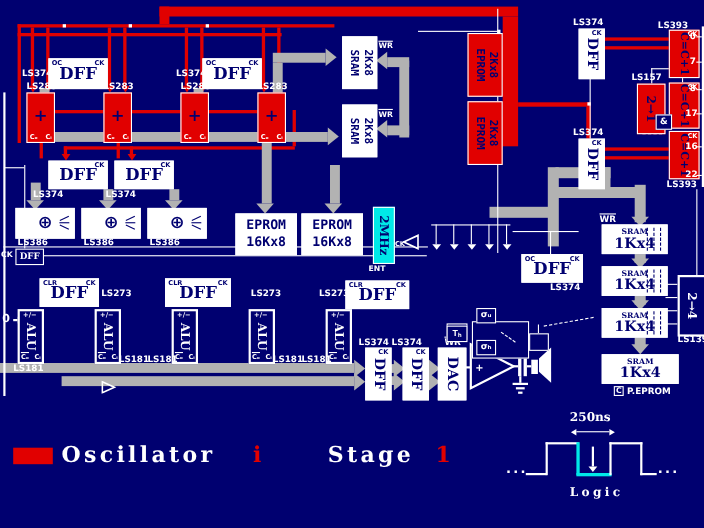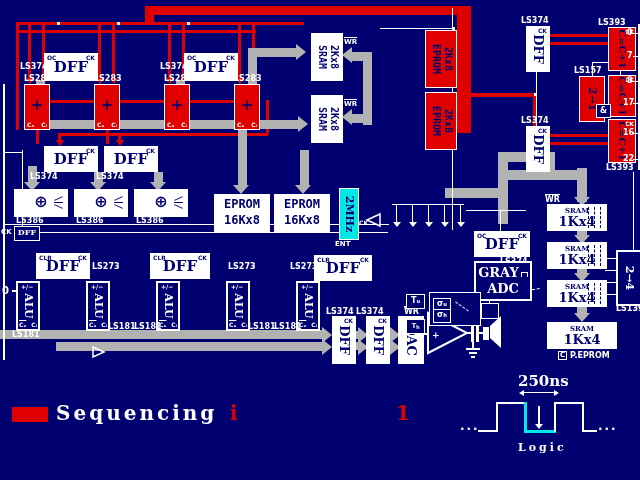--- a/index.html
+++ b/index.html
@@ -357,33 +357,29 @@
       <polygon points="16,2 16,14 3,8" fill="#000070" stroke="#fff" stroke-width="1.5"></polygon>
     </svg>
 
 
   <div class="blockW" style="left:474px;top:231px;width:54px;height:24px;font-size:15px;line-height:24px">
     <span class="pin" style="left:2px;top:1px">OC</span>
     <span class="pin" style="right:2px;top:1px">CK</span>
     <span>DFF</span>
   </div>
   <span class="lbl" style="left:500px;top:258px">LS374</span>
-  <div class="blockO" style="left:474px;top:261px;width:54px;height:34px;font-size:13px;line-height:1.2;padding-top:2px">
-    <div>GRAY<span style="display:inline-block;width:5px;height:4px;border:1px solid #fff;border-bottom:0;margin-left:2px"></span></div>
-    <div>ADC</div>
-  </div>
 
   <div class="blockO" style="left:406px;top:294px;width:17px;height:13px;border-width:1px;font-size:8px;line-height:11px;font-family:'DejaVu Sans',sans-serif">
     <span>Tᵤ</span>
   </div>
-  <div class="blockO" style="left:406px;top:319px;width:17px;height:13px;border-width:1px;font-size:8px;line-height:11px;font-family:Liberation Sans, sans-serif">
+  <div class="blockO" style="left:406px;top:296px;width:17px;height:13px;border-width:1px;font-size:8px;line-height:11px;font-family:Liberation Sans, sans-serif">
     <span>Tₕ</span>
   </div>
   <div class="blockO" style="left:429px;top:292px;width:50px;height:32px;border-width:1px"></div>
-  <div class="blockO" style="left:433px;top:298px;width:16px;height:12px;border-width:1px;font-size:8px;line-height:10px;font-family:'DejaVu Sans',sans-serif">
+  <div class="blockO" style="left:433px;top:280px;width:16px;height:12px;border-width:1px;font-size:8px;line-height:10px;font-family:'DejaVu Sans',sans-serif">
     <span>σᵤ</span>
   </div>
   <div class="blockO" style="left:433px;top:309px;width:16px;height:12px;border-width:1px;font-size:8px;line-height:10px;font-family:'DejaVu Sans',sans-serif">
     <span>σₕ</span>
   </div>
   <div class="a dash" style="left:454px;top:306px;width:16px;transform:rotate(35deg)"></div>
   <div class="blockO" style="left:481px;top:303px;width:16px;height:14px;border-width:1px"></div>
 
   <span class="lbl" style="left:521px;top:17px">LS374</span>
   <div class="blockW" style="left:526px;top:26px;width:22px;height:44px">
@@ -480,25 +476,26 @@
   <div class="blockR" style="left:425px;top:30px;width:30px;height:56px;font-family:'DejaVu Sans Mono',monospace">
     <span class="vcol" style="left:10px;font-size:10px">EPROM</span>
     <span class="vcol" style="left:22px;font-size:10px">2Kx8</span>
   </div>
   <div class="blockR" style="left:425px;top:92px;width:30px;height:56px;font-family:'DejaVu Sans Mono',monospace">
     <span class="vcol" style="left:10px;font-size:10px">EPROM</span>
     <span class="vcol" style="left:22px;font-size:10px">2Kx8</span>
   </div>
 
   <div class="a" style="left:12px;top:407px;width:36px;height:15px;background:#e10000"></div>
-  <span class="a serifbig" style="left:56px;top:401px">Sequencing</span>
+  <span class="a serifbig" style="left:56px;top:401px">Oscillator</span>
   <span class="a serifbig red" style="left:230px;top:401px">i</span>
+  <span class="a serifbig" style="left:298px;top:401px">Stage</span>
   <span class="a serifbig red" style="left:396px;top:401px">1</span>
 
-  <span class="lbl" style="left:518px;top:374px;font-size:15px;font-family:'DejaVu Serif',serif">250ns</span>
+  <span class="lbl" style="left:518px;top:374px;font-size:11px;font-family:'DejaVu Serif',serif">250ns</span>
   <div class="a ww" style="left:524px;top:392px;width:30px;height:1px"></div>
   <div class="a tLw" style="left:519px;top:390px"></div>
   <div class="a tRw" style="left:554px;top:390px"></div>
   <span class="lbl" style="left:460px;top:420px;font-size:12px;letter-spacing:2px">...</span>
   <div class="a ww" style="left:478px;top:430px;width:19px;height:2px"></div>
   <div class="a ww" style="left:496px;top:402px;width:2px;height:30px"></div>
   <div class="a ww" style="left:496px;top:402px;width:30px;height:2px"></div>
   <div class="a cw" style="left:524px;top:402px;width:3px;height:30px"></div>
   <div class="a cw" style="left:524px;top:430px;width:32px;height:3px"></div>
   <div class="a ww" style="left:554px;top:402px;width:2px;height:30px"></div>

